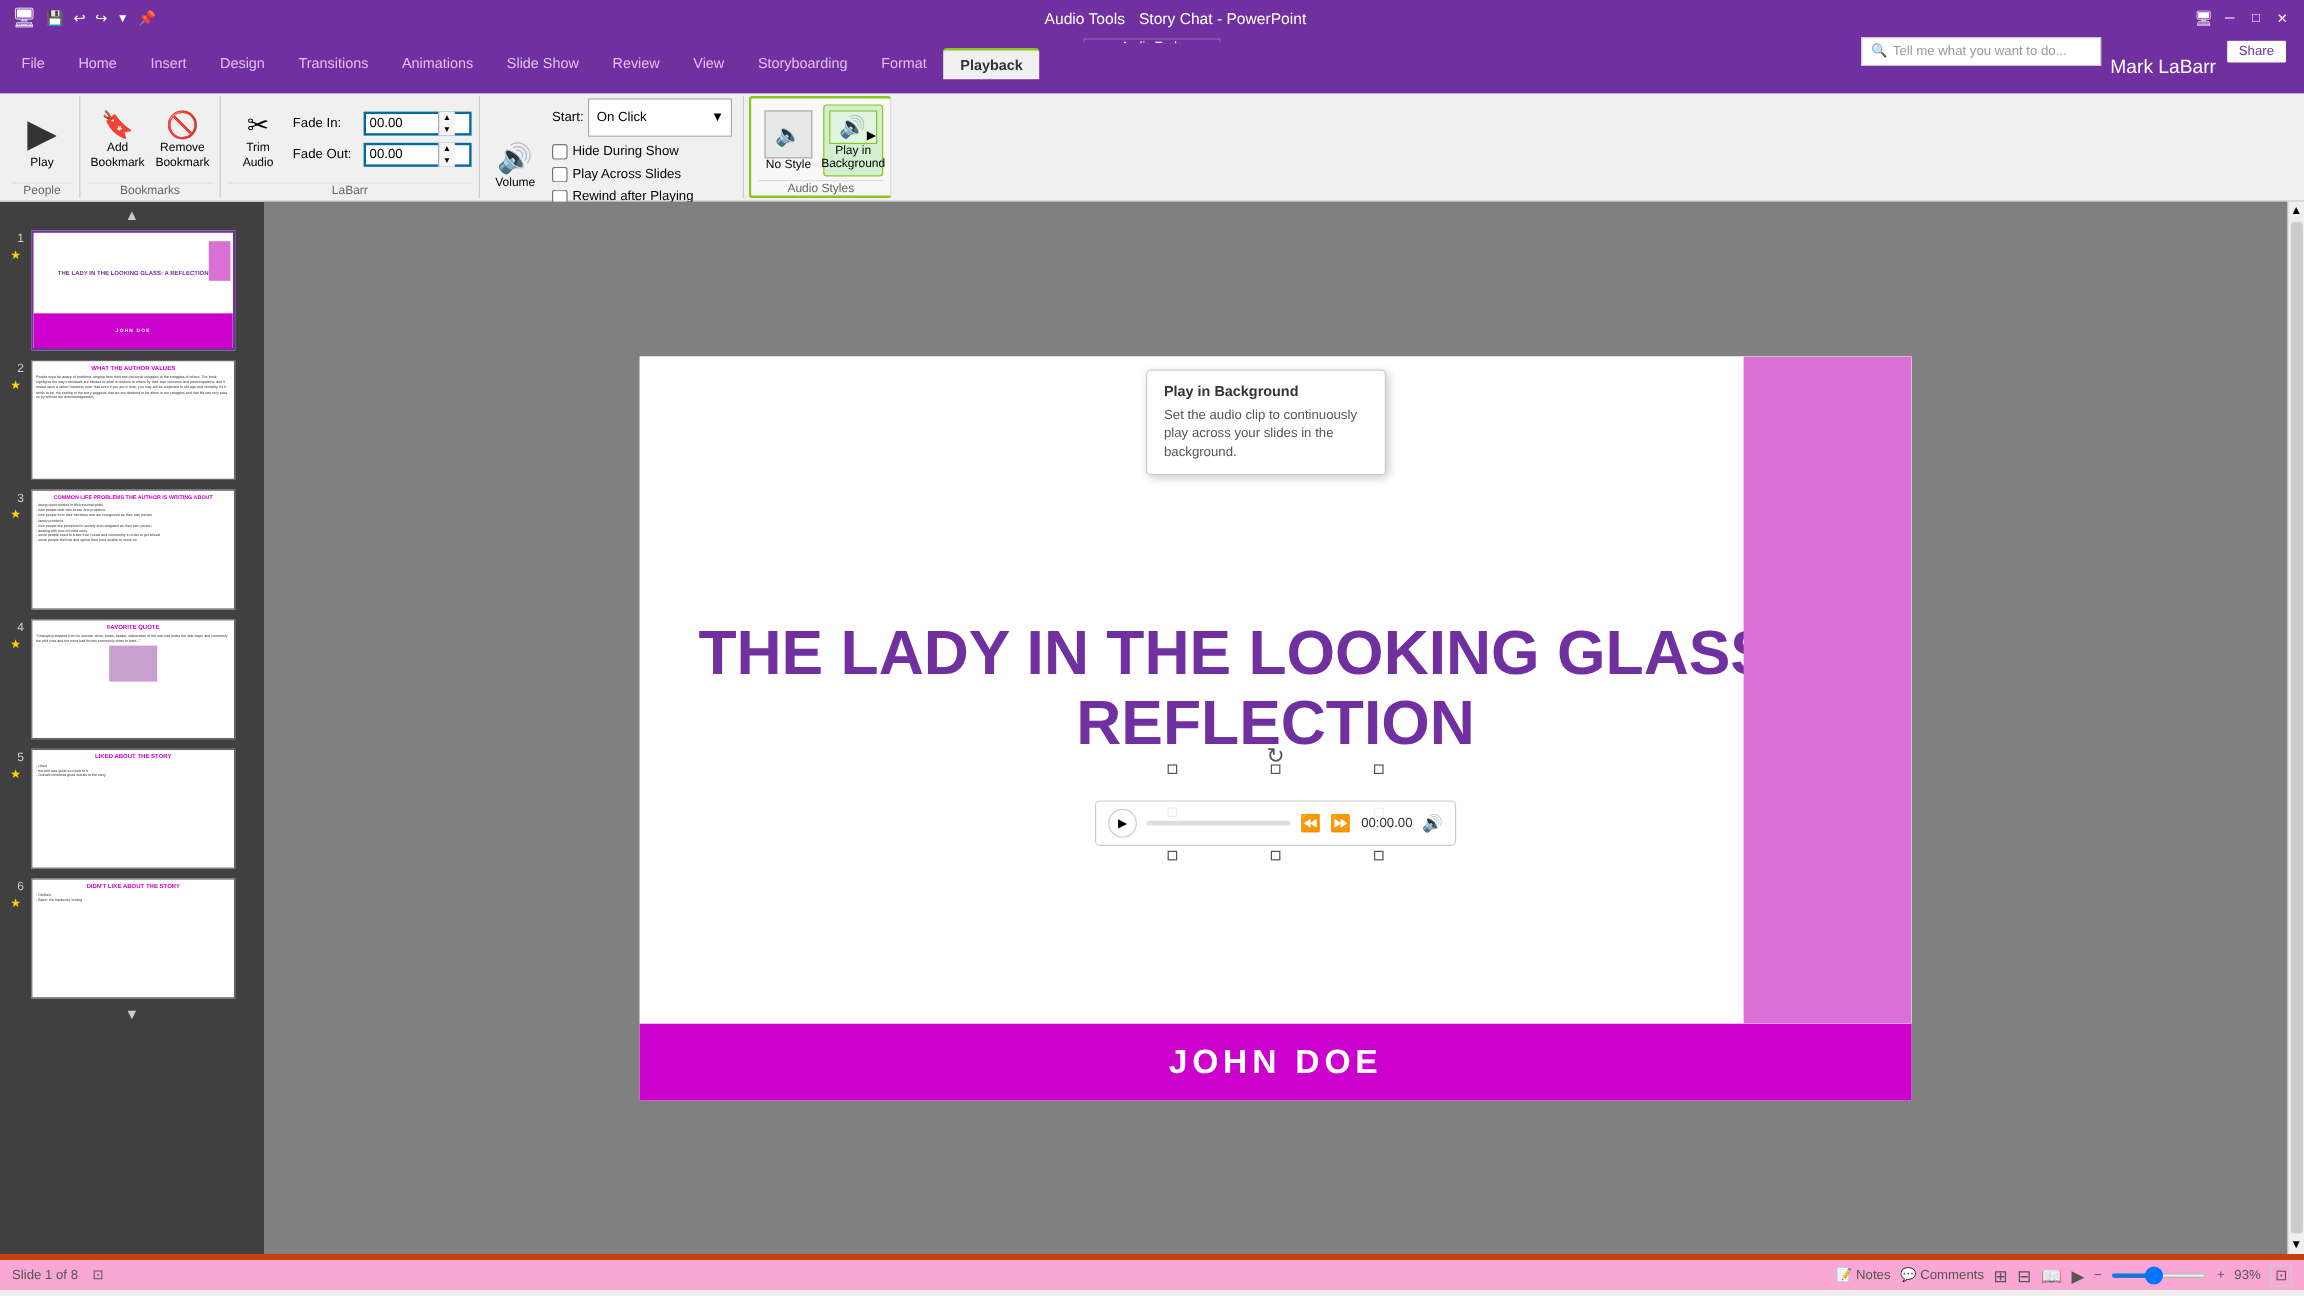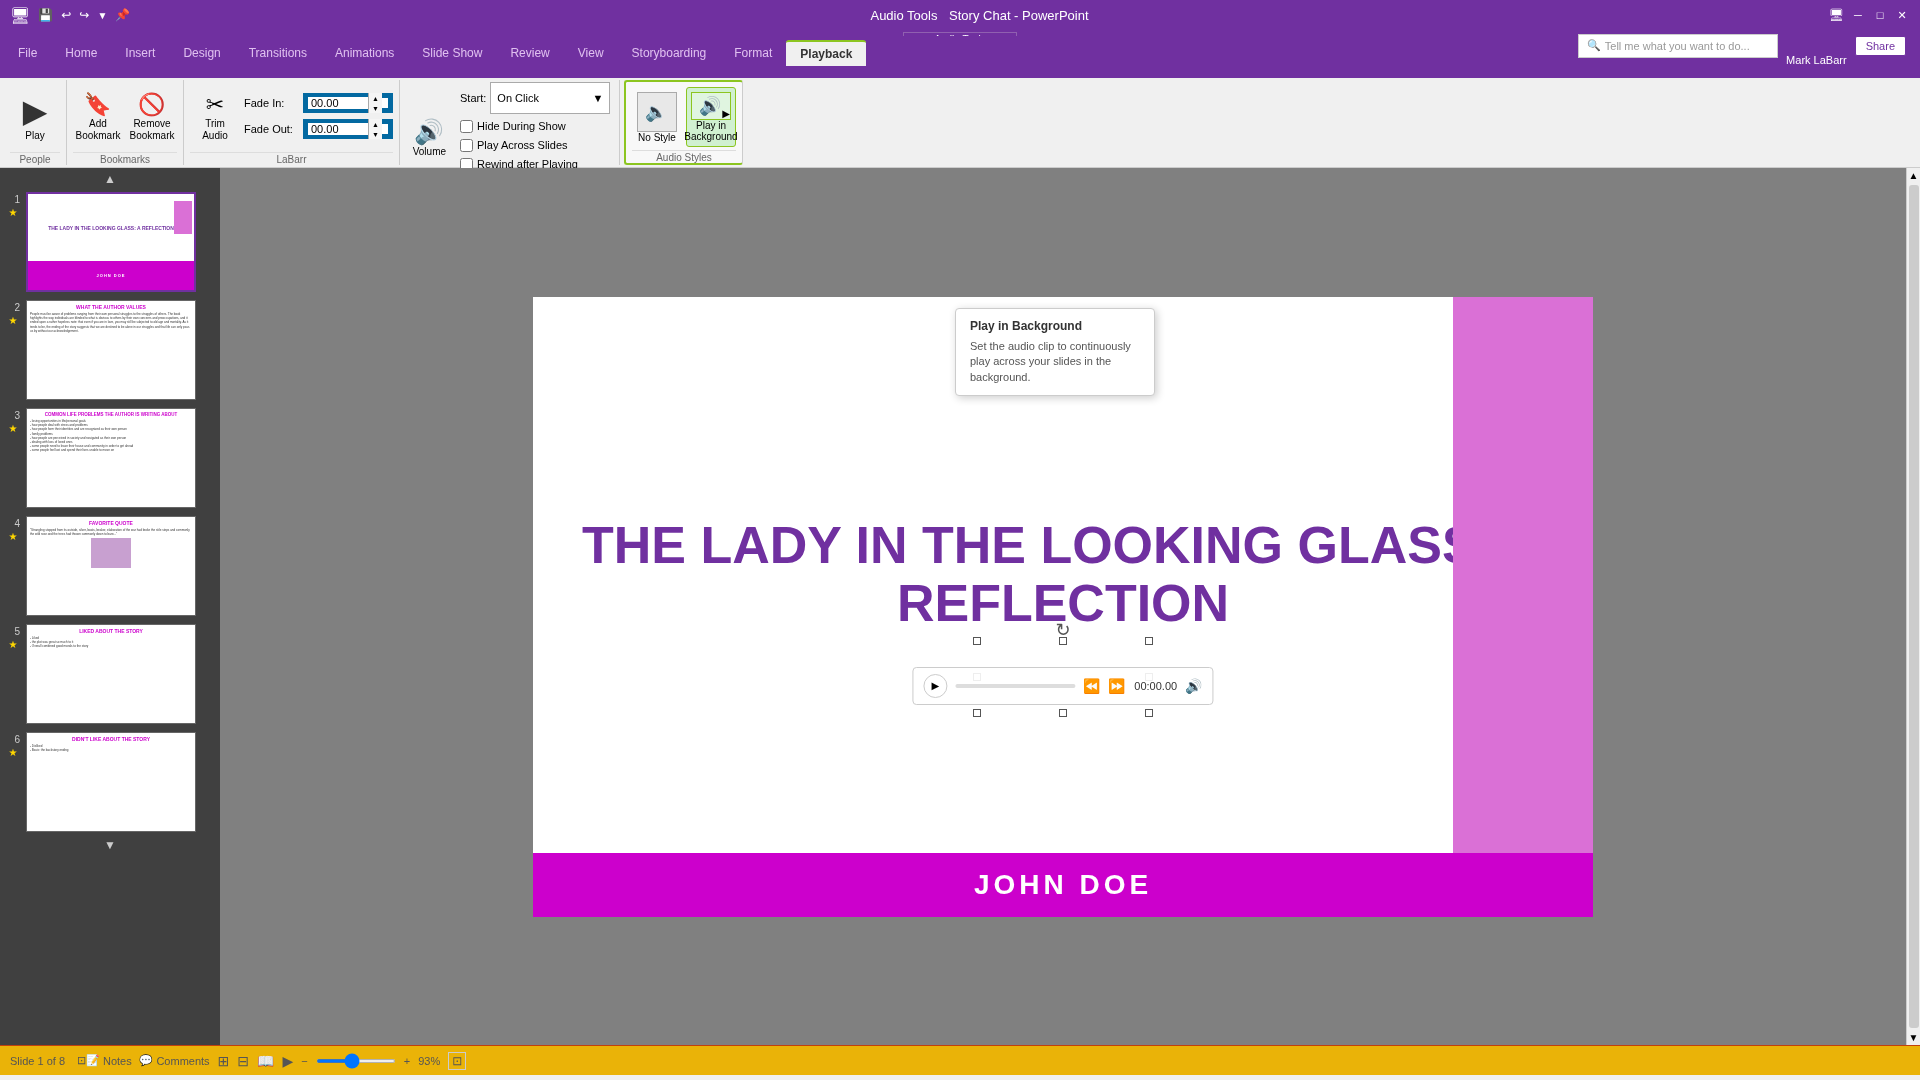--- a/index.html
+++ b/index.html
@@ -61,21 +61,21 @@
       border-radius: 3px;
       padding: 4px;
     }
     .ribbon-big-btn .icon { font-size: 28px; }
     .ribbon-big-btn .label { font-size: 10px; text-align: center; line-height: 1.2; }
 
     
     .spinbox {
       display: flex;
       align-items: center;
-      border: 5px solid #0369a1;
+      border: 2px solid #0369a1;
       background: white;
       height: 20px;
       width: 90px;
     }
     .spinbox input {
       border: none;
       outline: none;
       width: 60px;
       font-size: 11px;
       padding: 0 3px;
@@ -328,25 +328,26 @@
     }
     .tooltip-body {
       font-size: 11px;
       color: #555;
       line-height: 1.4;
     }
 
     
     .status-bar {
       height: 30px;
-      background: #eab308;
-      border-top: 1px solid #c2410c;
+      background: #f9a8d4;
+      border-top: 5px solid #c2410c;
       display: flex;
       align-items: center;
       padding: 0 10px;
+      justify-content: space-between;
       font-size: 11px;
       color: #555;
     }
     .status-left { display: flex; align-items: center; gap: 12px; }
     .status-right { display: flex; align-items: center; gap: 8px; }
 
     
     .scroll-bar-v {
       width: 14px;
       background: #f0f0f0;
@@ -433,21 +434,21 @@
     <div class="ribbon-tab">View</div>
     <div class="ribbon-tab">Storyboarding</div>
     <div class="ribbon-tab">Format</div>
     <div class="ribbon-tab playback-tab" style="background:#f0f0f0; color:#333; font-weight:bold; border-top:2px solid #8cc520;">Playback</div>
     <div style="flex:1;"></div>
     <div style="display:flex; align-items:center; gap:8px; padding: 0 10px;">
       <div class="search-bar">
         <span style="margin-right:4px;">🔍</span>
         <span style="color:#999; font-size:11px;">Tell me what you want to do...</span>
       </div>
-      <span style="color:white; font-size:11px; cursor:pointer;margin-top:29px;">Mark LaBarr</span>
+      <span style="color:white; font-size:16px; cursor:pointer;margin-top:29px;">Mark LaBarr</span>
       <button style="background:white; color:#7030a0; border:1px solid #7030a0; padding:3px 10px; font-size:11px; cursor:pointer; border-radius:2px;">Share</button>
     </div>
   </div>
 </div>
 
 <div class="ribbon ribbon-cols">
 
   <div class="col-group">
     <div class="col-group-inner">
       <div class="ribbon-big-btn">

